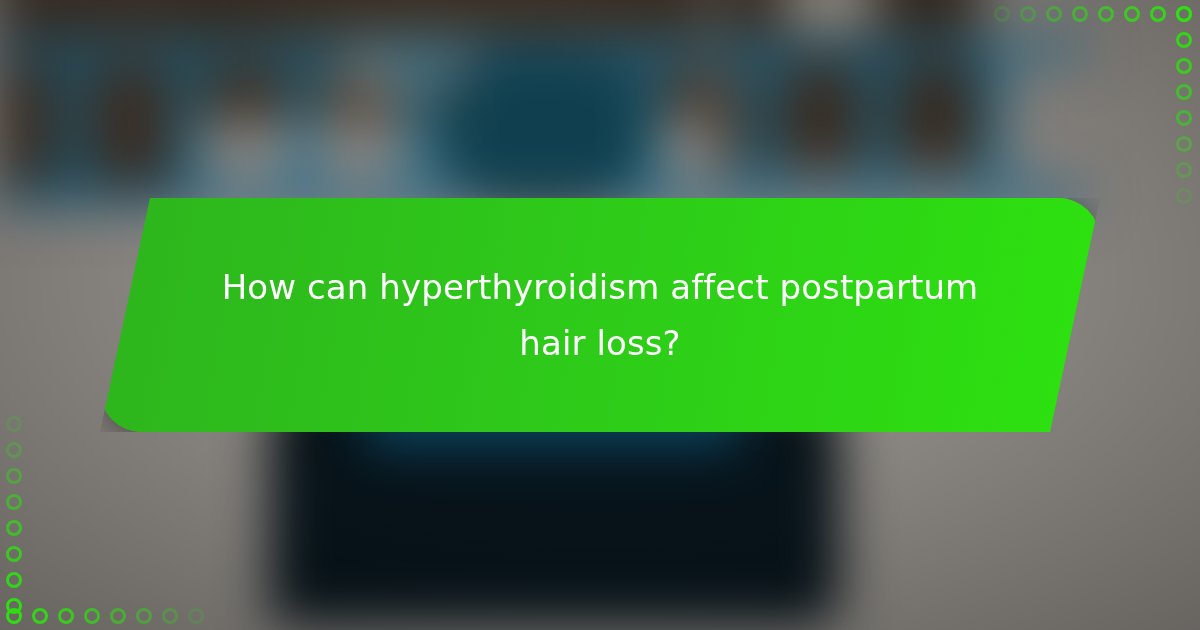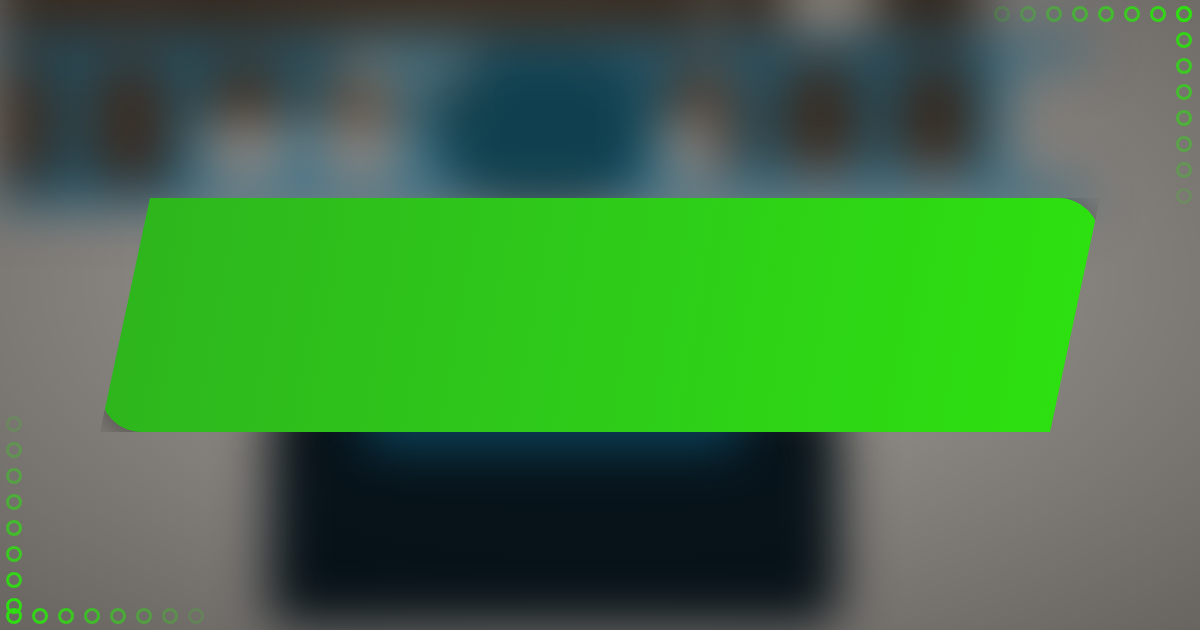--- a/index.html
+++ b/index.html
@@ -282,16 +282,18 @@
       <div class="dot" style="left: 84px; top: 608px; width: 16px; height: 16px; border-color: rgb(47, 221, 18); opacity: 0.7;"></div>
       <div class="dot" style="left: 110px; top: 608px; width: 16px; height: 16px; border-color: rgb(47, 221, 18); opacity: 0.58;"></div>
       <div class="dot" style="left: 136px; top: 608px; width: 16px; height: 16px; border-color: rgb(47, 221, 18); opacity: 0.44;"></div>
       <div class="dot" style="left: 162px; top: 608px; width: 16px; height: 16px; border-color: rgb(47, 221, 18); opacity: 0.3;"></div>
       <div class="dot" style="left: 188px; top: 608px; width: 16px; height: 16px; border-color: rgb(47, 221, 18); opacity: 0.18;"></div>
     </div>
 
   <div id="banner">
     <div id="banner-shape"></div>
     <div class="banner-text-wrap">
+      <div class="banner-line">How can hyperthyroidism affect postpartum</div>
+      <div class="banner-line">hair loss?</div>
     </div>
   </div>
 
 </div>
 
 </body></html>

